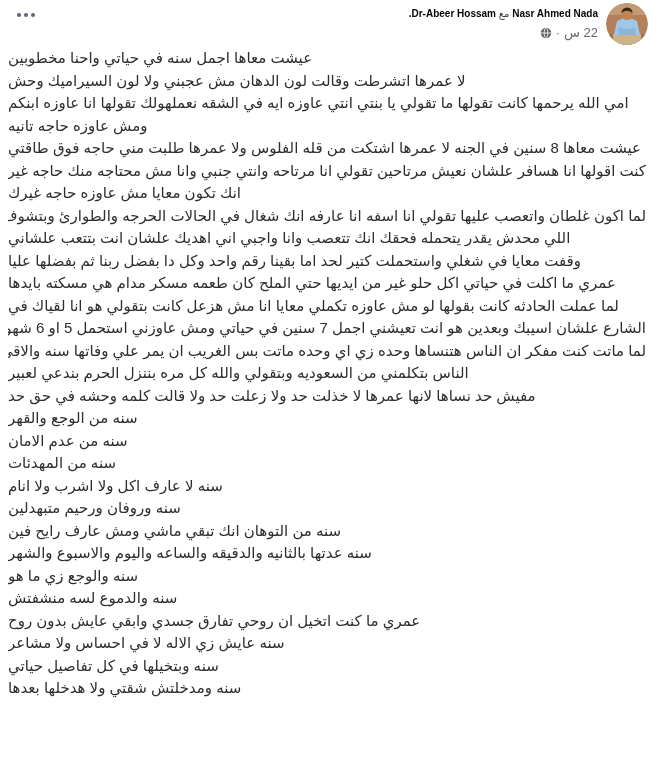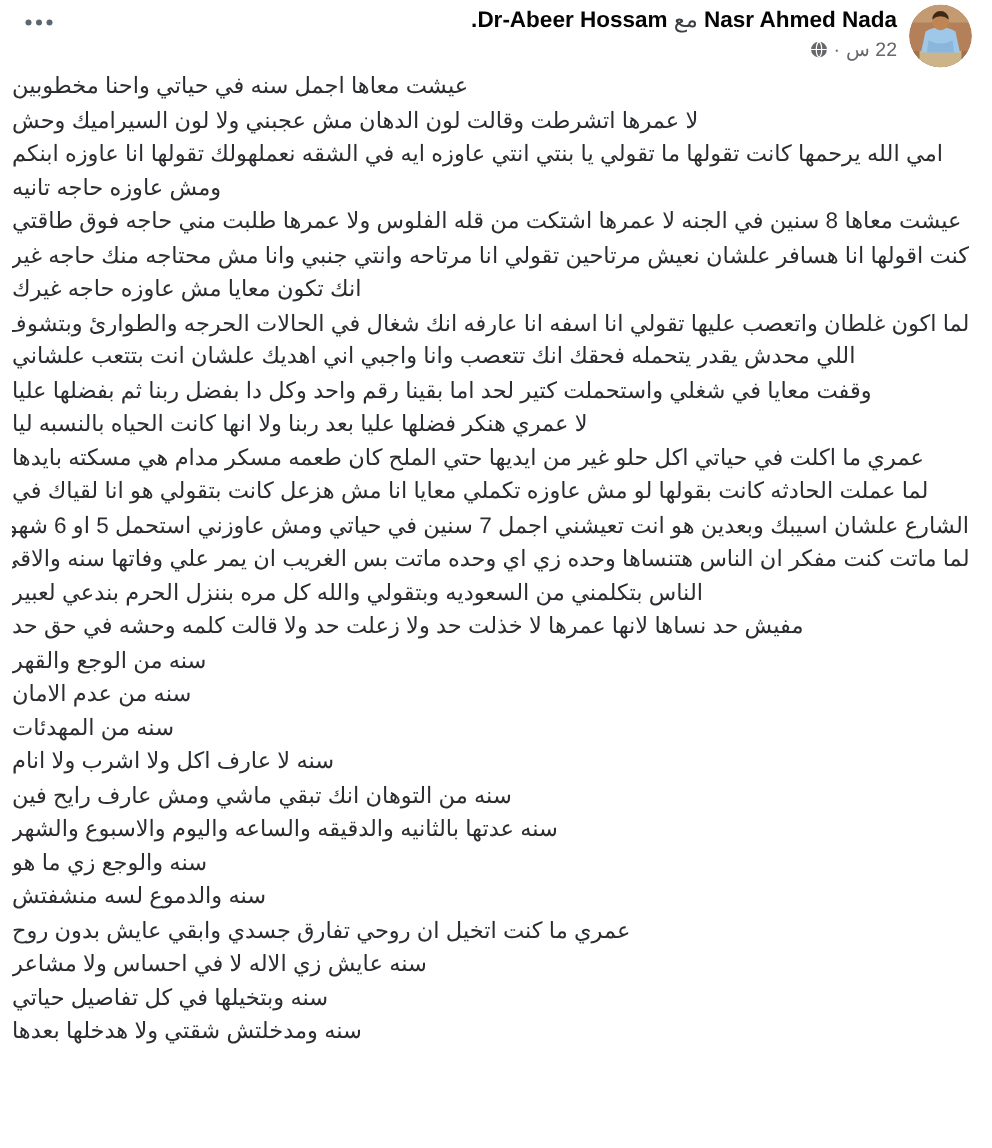--- a/index.html
+++ b/index.html
@@ -17,21 +17,21 @@
     padding:3px 13px 0 13px;
   }
   .avatar{
     width:42px;height:42px;border-radius:50%;overflow:hidden;flex:0 0 42px;
     cursor:pointer;
   }
   .htext{
     flex:1 1 auto;margin-right:8px;min-width:0;padding-top:1px;
   }
   .nameline{
-    font-size:15px;line-height:19px;color:#050505;
+    font-size:10px;line-height:19px;color:#050505;
   }
   .nm{font-weight:bold;color:#050505;cursor:pointer;}
   .with{font-weight:normal;color:#3b3e42;}
   .suffix{font-weight:bold;color:#050505;}
   .metaline{
     display:flex;align-items:center;gap:4px;
     margin-top:2px;font-size:13px;line-height:16px;color:#65676B;
   }
   .ts{cursor:pointer;text-align:right;}
   .sep{color:#65676B;}
@@ -129,41 +129,39 @@
           <div class="line">انك تكون معايا مش عاوزه حاجه غيرك</div>
         </div>
         <div class="para">
           <div class="line">لما اكون غلطان واتعصب عليها تقولي انا اسفه انا عارفه انك شغال في الحالات الحرجه والطوارئ وبتشوف</div>
           <div class="line">اللي محدش يقدر يتحمله فحقك انك تتعصب وانا واجبي اني اهديك علشان انت بتتعب علشاني</div>
         </div>
         <div class="para">
           <div class="line">وقفت معايا في شغلي واستحملت كتير لحد اما بقينا رقم واحد وكل دا بفضل ربنا ثم بفضلها عليا</div>
         </div>
         <div class="para">
-          <div class="line">لا عمري هنكر فضلها عليا بعد ربنا ولا انها كانت الحياه بالنسبه ليا</div>
-        </div>
-        <div class="para">
           <div class="line">عمري ما اكلت في حياتي اكل حلو غير من ايديها حتي الملح كان طعمه مسكر مدام هي مسكته بايدها</div>
         </div>
         <div class="para">
           <div class="line">لما عملت الحادثه كانت بقولها لو مش عاوزه تكملي معايا انا مش هزعل كانت بتقولي هو انا لقياك في</div>
           <div class="line">الشارع علشان اسيبك وبعدين هو انت تعيشني اجمل 7 سنين في حياتي ومش عاوزني استحمل 5 او 6 شهور</div>
         </div>
         <div class="para">
           <div class="line">لما ماتت كنت مفكر ان الناس هتنساها وحده زي اي وحده ماتت بس الغريب ان يمر علي وفاتها سنه والاقي</div>
           <div class="line">الناس بتكلمني من السعوديه وبتقولي والله كل مره بننزل الحرم بندعي لعبير</div>
         </div>
         <div class="para">
           <div class="line">مفيش حد نساها لانها عمرها لا خذلت حد ولا زعلت حد ولا قالت كلمه وحشه في حق حد</div>
         </div>
         <div class="para">
           <div class="line">سنه من الوجع والقهر</div>
           <div class="line">سنه من عدم الامان</div>
           <div class="line">سنه من المهدئات</div>
           <div class="line">سنه لا عارف اكل ولا اشرب ولا انام</div>
+          <div class="line">سنه وروفان ورحيم متبهدلين</div>
           <div class="line">سنه من التوهان انك تبقي ماشي ومش عارف رايح فين</div>
           <div class="line">سنه عدتها بالثانيه والدقيقه والساعه واليوم والاسبوع والشهر</div>
           <div class="line">سنه والوجع زي ما هو</div>
           <div class="line">سنه والدموع لسه منشفتش</div>
           <div class="line">عمري ما كنت اتخيل ان روحي تفارق جسدي وابقي عايش بدون روح</div>
           <div class="line">سنه عايش زي الاله لا في احساس ولا مشاعر</div>
           <div class="line">سنه وبتخيلها في كل تفاصيل حياتي</div>
           <div class="line">سنه ومدخلتش شقتي ولا هدخلها بعدها</div>
         </div>
       </div>

